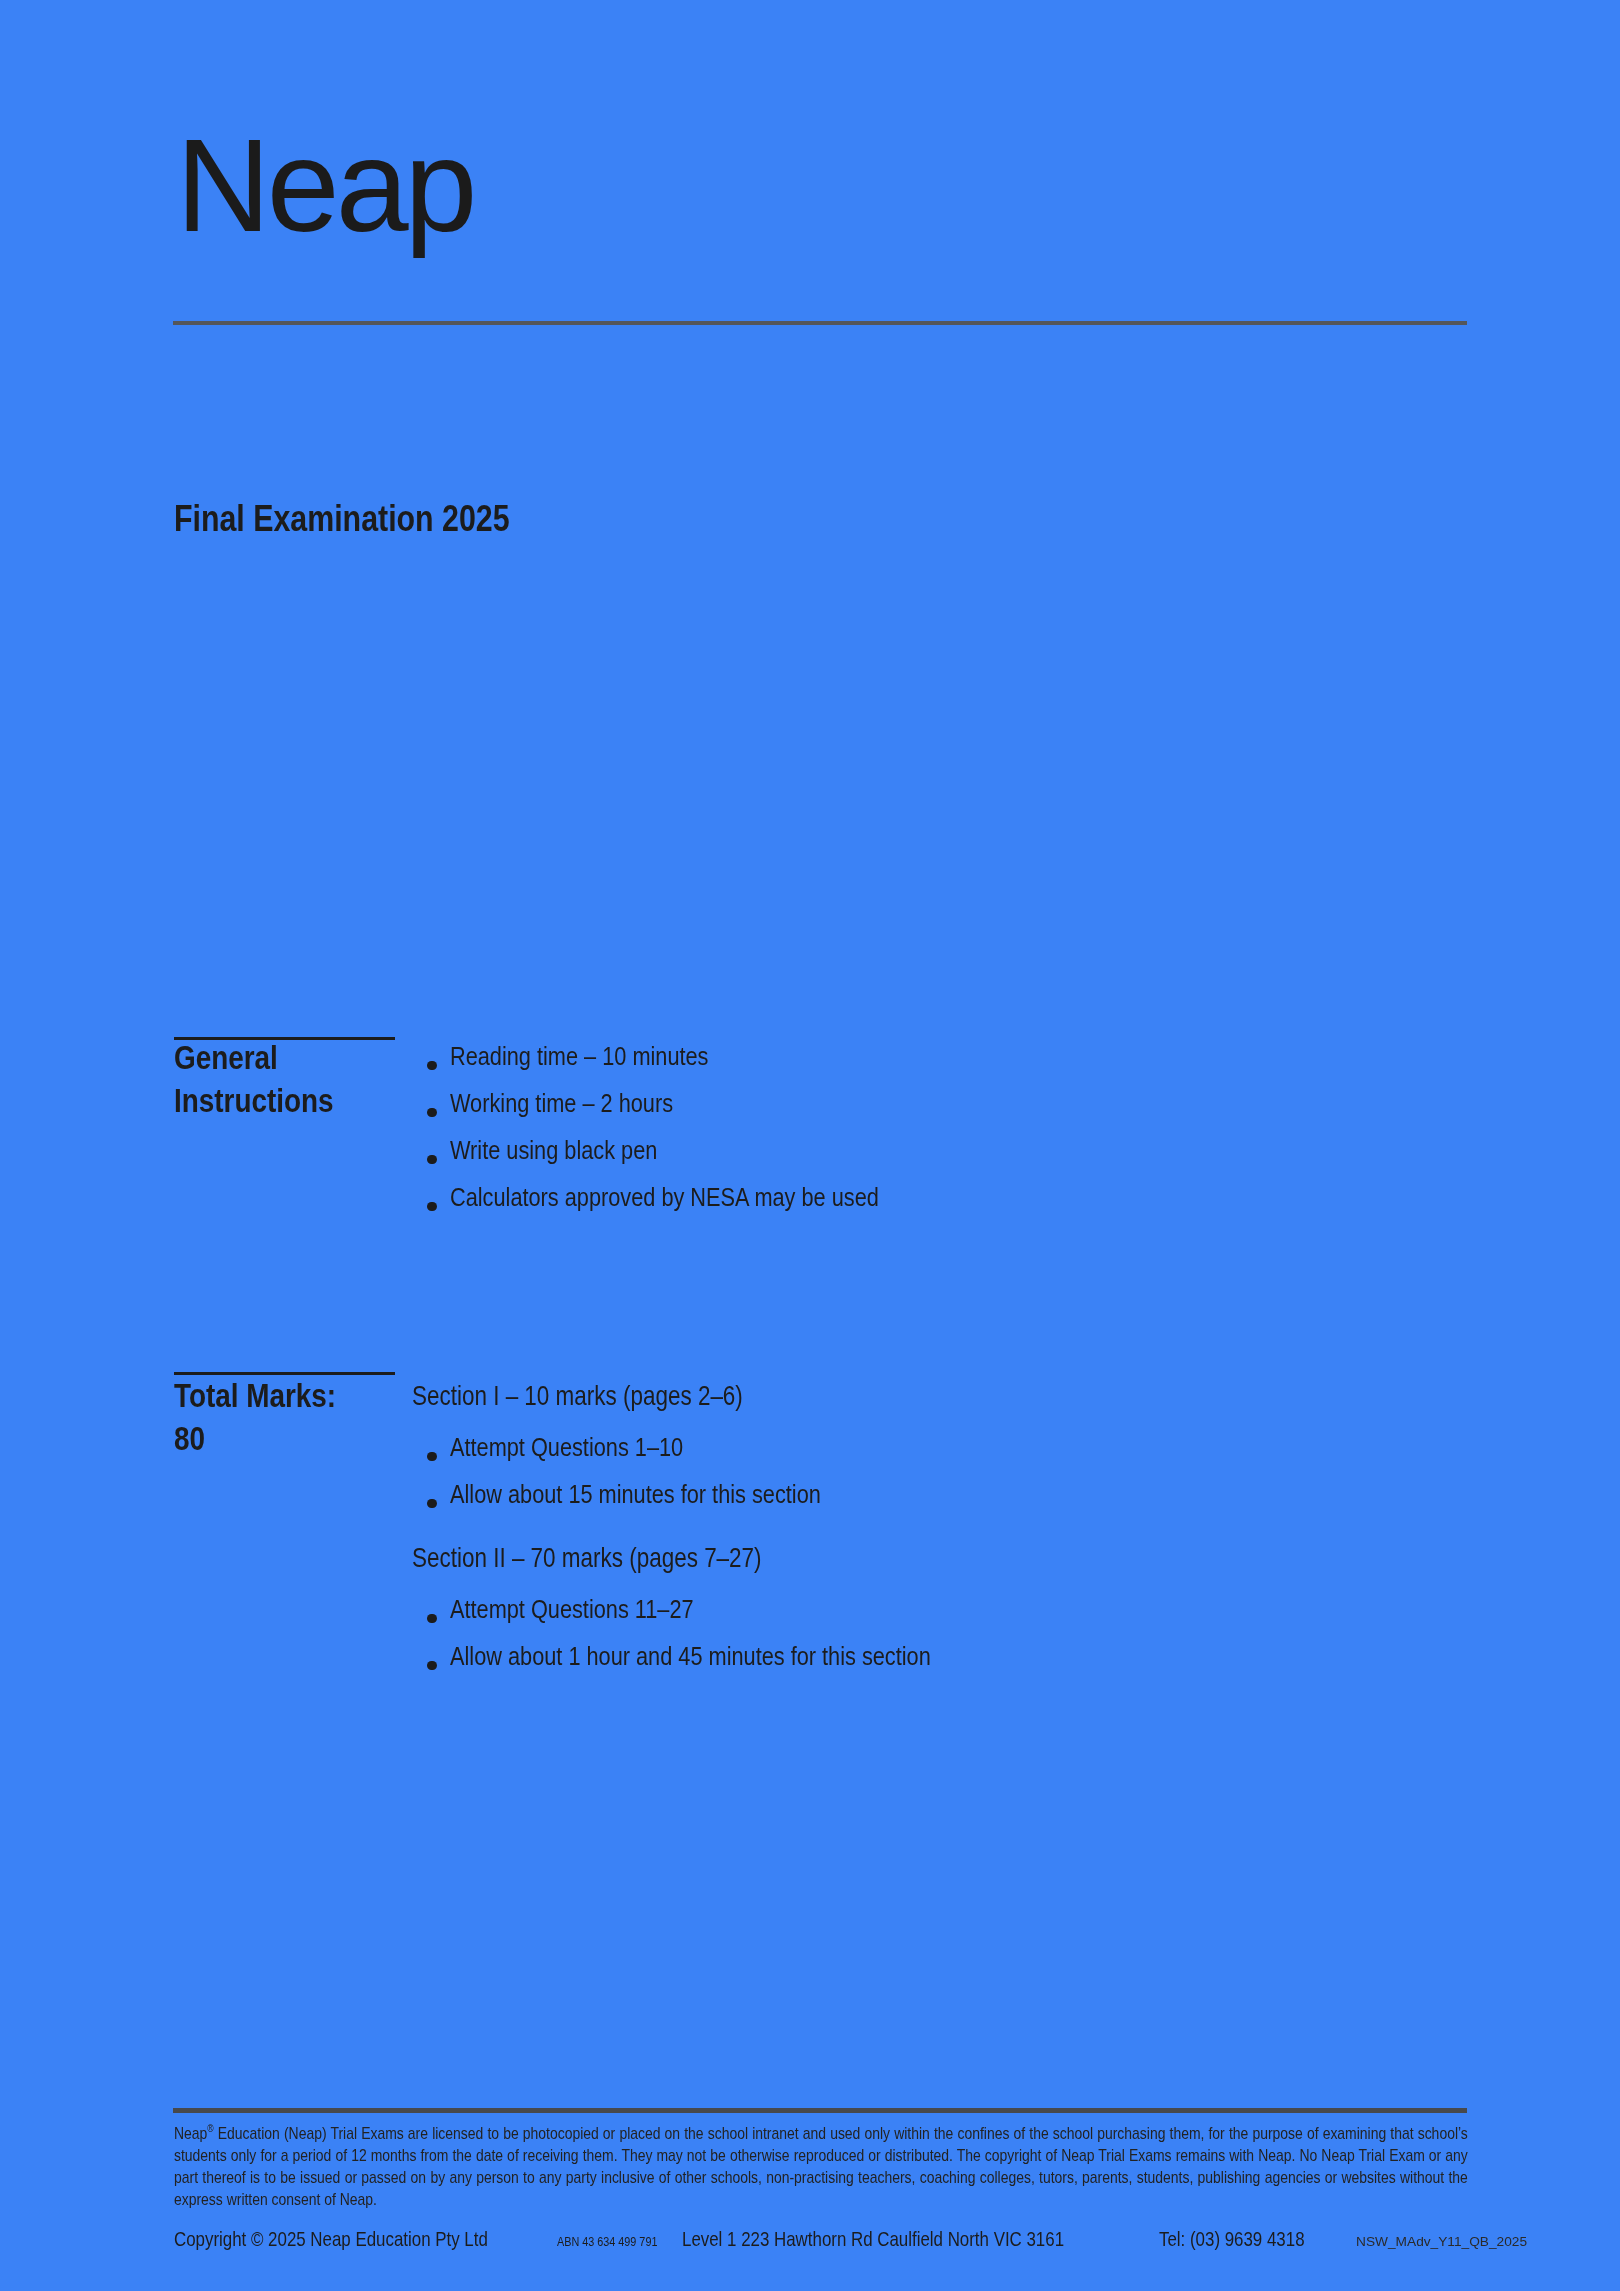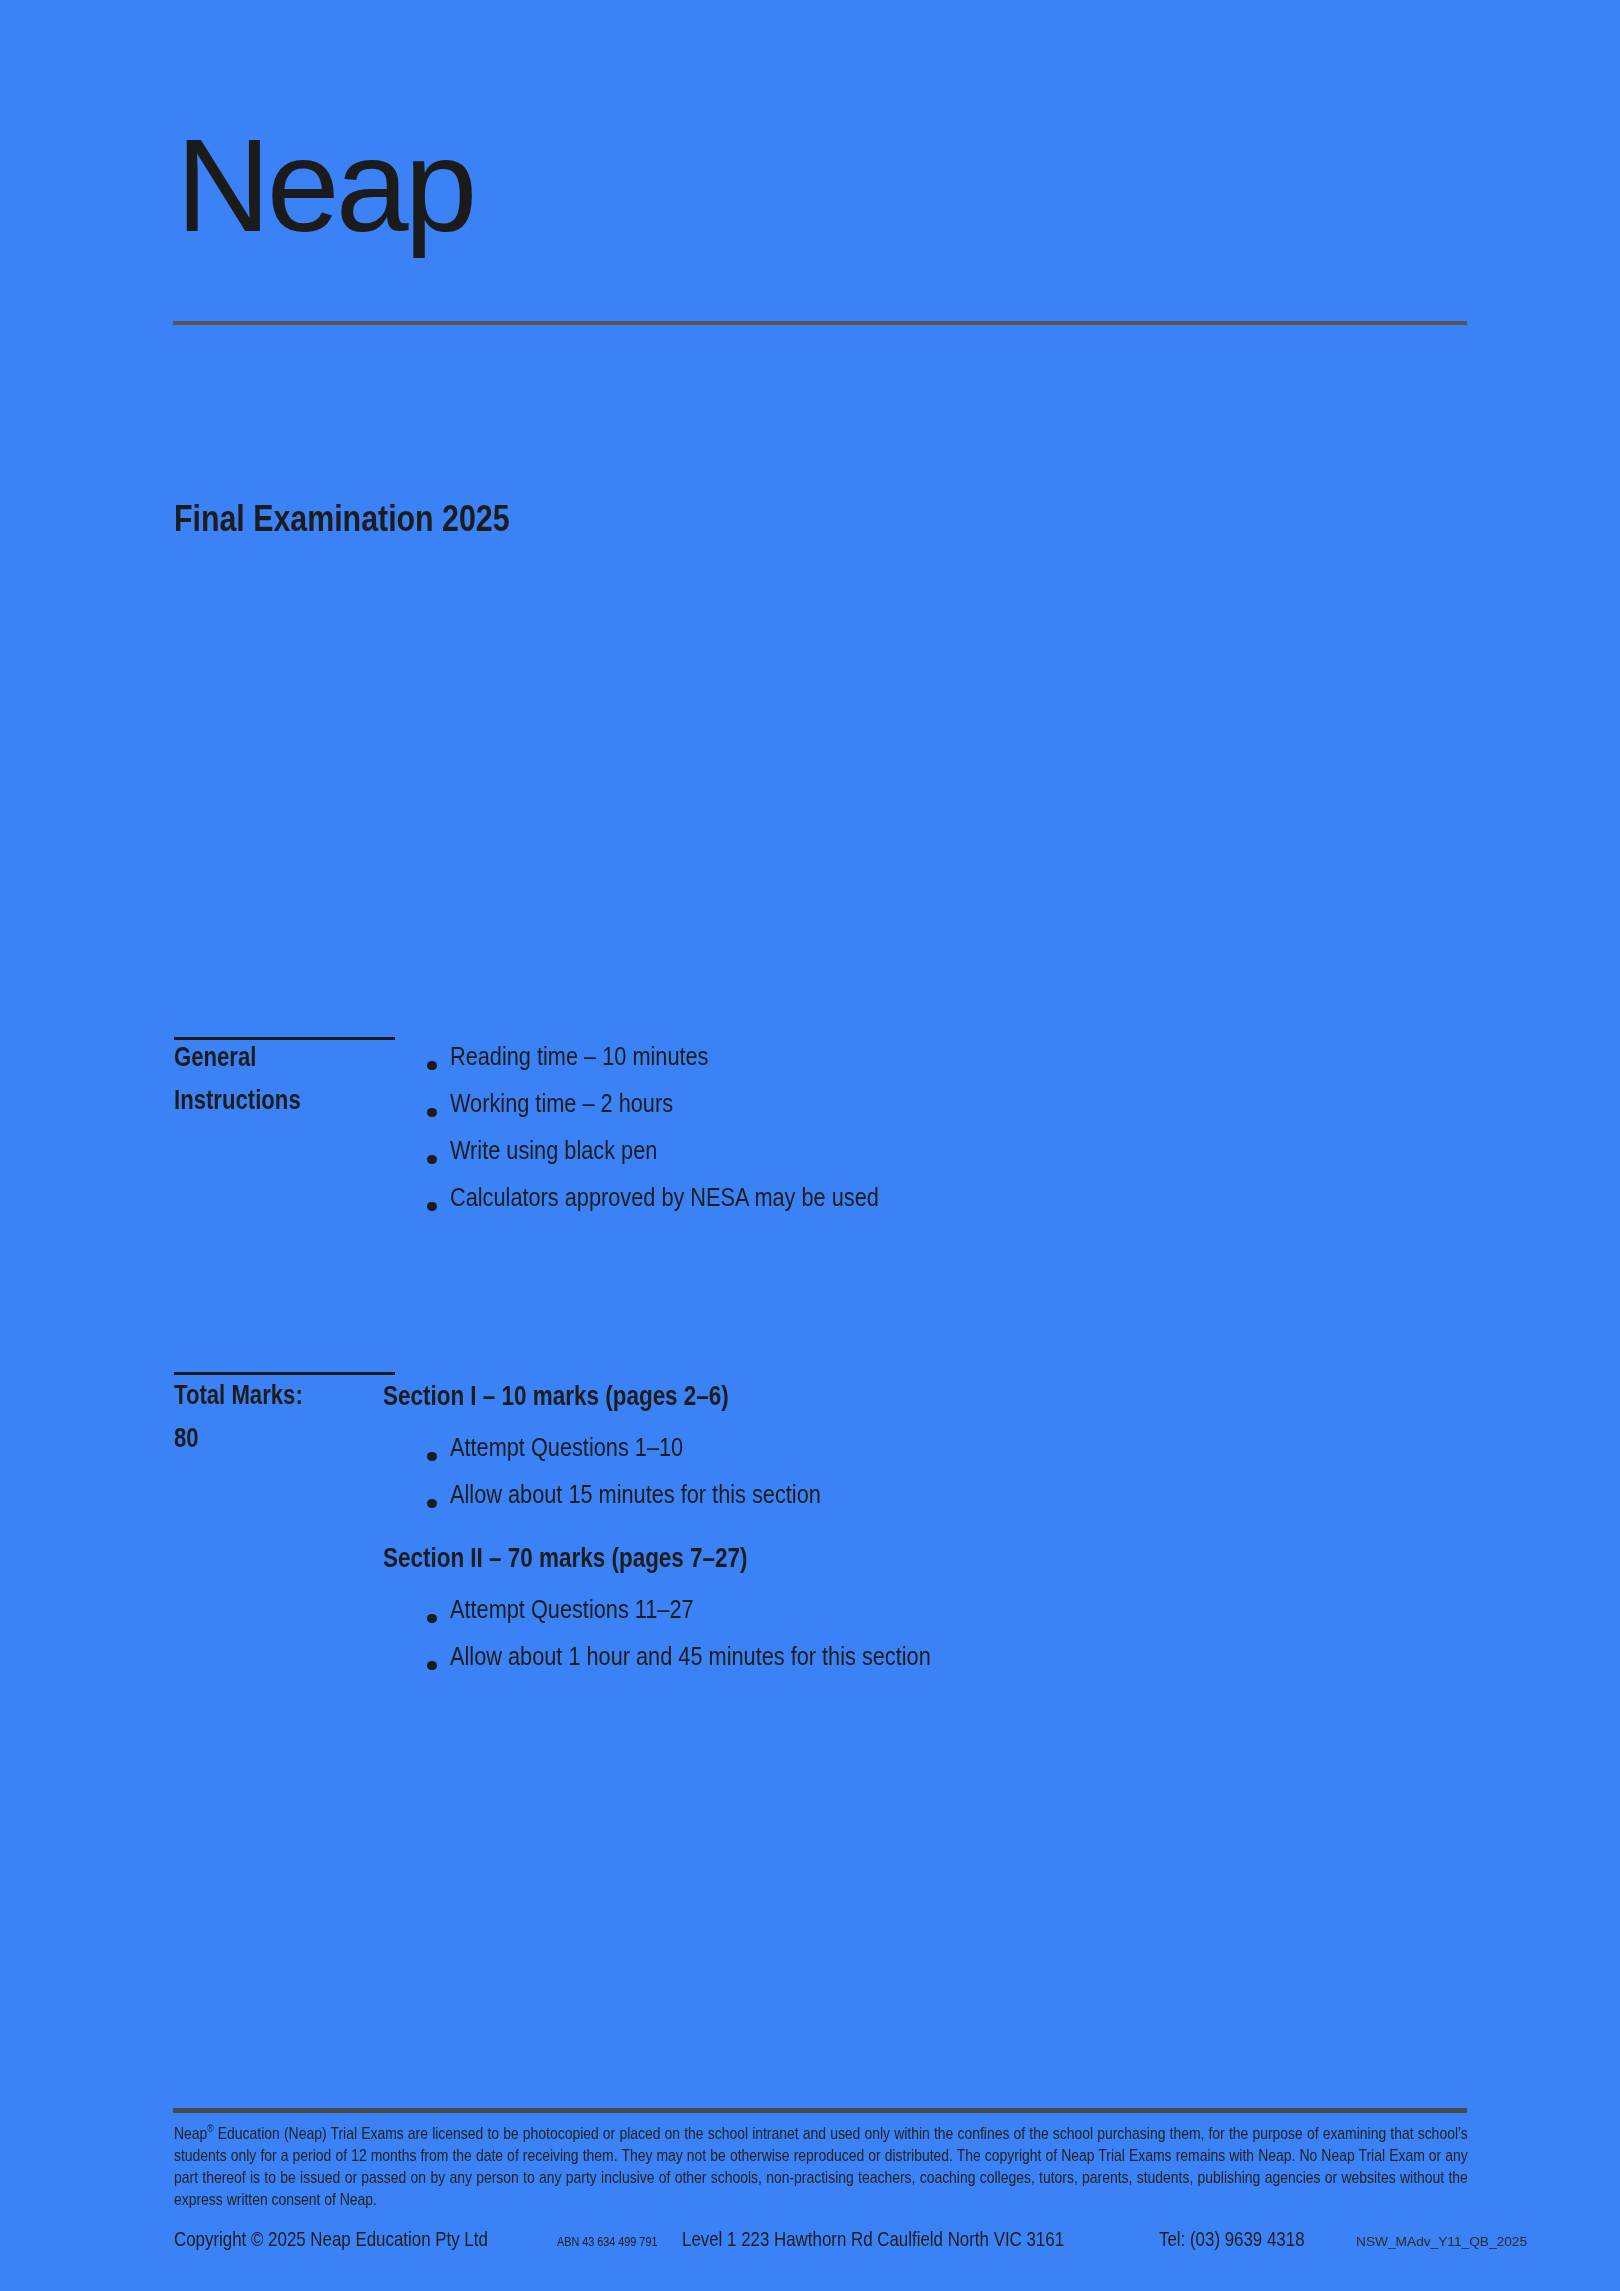--- a/index.html
+++ b/index.html
@@ -15,23 +15,23 @@
           font-weight:400; letter-spacing:-3.9px; color:#1b1b1b; }
 
   .rule-top    { position:absolute; left:173px; top:321px;  width:1294px; height:3.9px; background:#54565a; }
   .rule-short  { position:absolute; left:174px; width:221px; height:2.9px;  background:#1c1c1c; }
   .rule-footer { position:absolute; left:173px; top:2108px; width:1294px; height:4.9px; background:#47494c; }
 
   .subtitle { position:absolute; left:174px; top:497px; font-size:37px; font-weight:700; line-height:1.2; }
   .title    { position:absolute; left:174px; top:600px; margin:0; font-size:76px; font-weight:700;
               line-height:1.1; letter-spacing:-1px; color:#161616; }
 
-  .side-label { position:absolute; left:174px; font-size:27px; font-weight:700; line-height:43px; }
+  .side-label { position:absolute; left:174px; font-size:34px; font-weight:700; line-height:43px; }
 
-  .sec-heading { position:absolute; left:383px; font-size:27.4px; font-weight:700; line-height:27.4px; }
+  .sec-heading { position:absolute; left:412px; font-size:27.4px; font-weight:400; line-height:27.4px; }
 
   .bullet-row { position:absolute; left:427px; display:flex; align-items:flex-end;
                 font-size:26.5px; line-height:27.4px; }
   .dot { flex:0 0 auto; width:9.8px; height:9.8px; border-radius:50%; background:#1c1c1c;
          margin:8.8px 13.7px 0 0; }
 
   .licence { position:absolute; left:174px; top:2123px; width:1578px;
              transform:scaleX(0.8199); transform-origin:0 0;
              font-size:17px; line-height:22px; text-align:justify;
              margin:0; color:#222222; }

